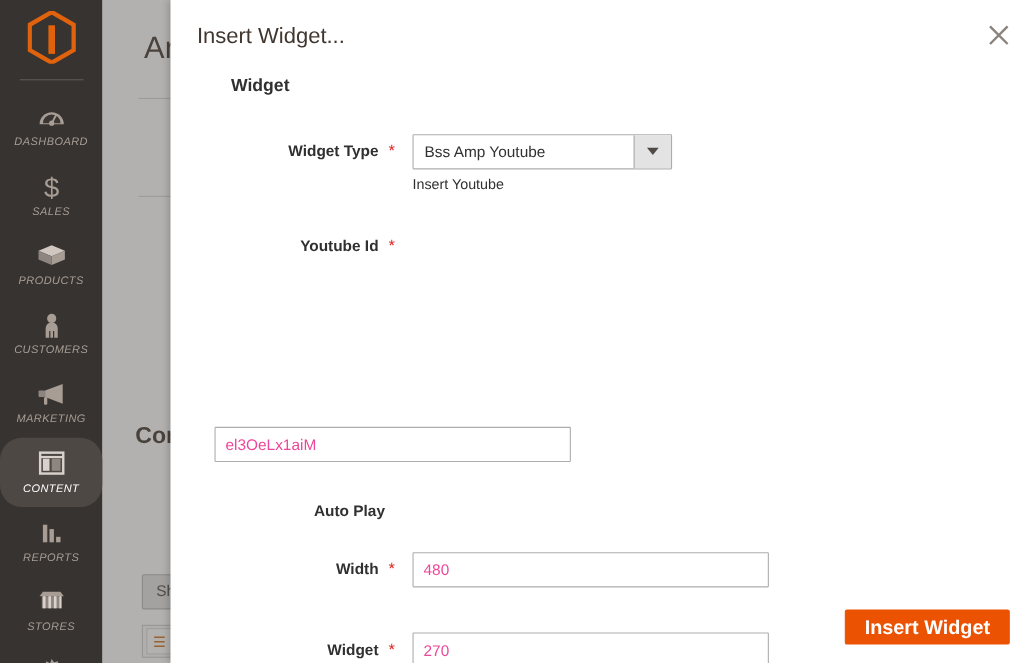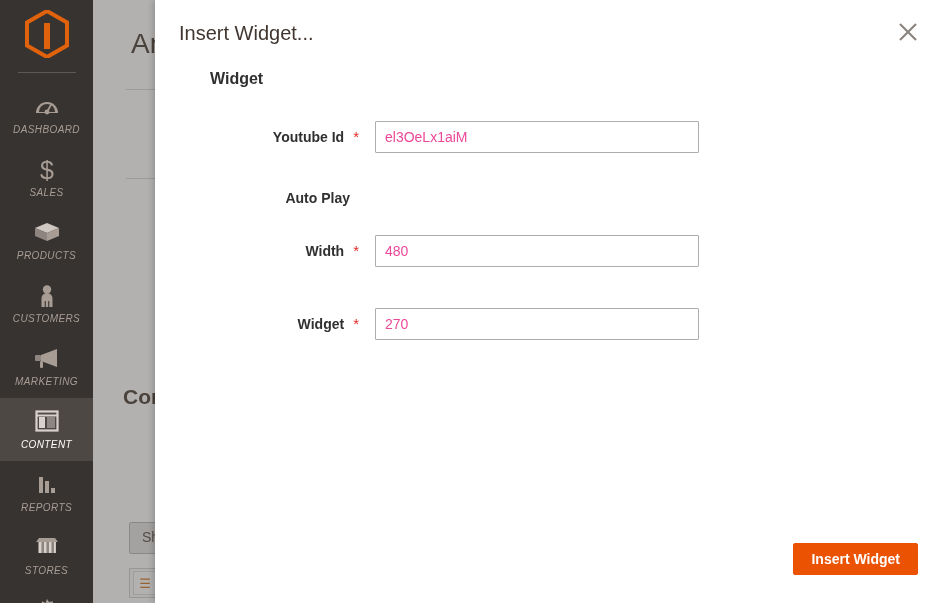--- a/index.html
+++ b/index.html
@@ -66,20 +66,21 @@
     display: block;
     font-size: 10px;
     letter-spacing: 0.4px;
     color: #a79d95;
     text-transform: uppercase;
     line-height: 12px;
     font-style: italic;
   }
   .nav-item.active {
     background: #4e4844;
+    border-radius: 20px;
   }
   .nav-item.active .nav-label {
     color: #ffffff;
   }
 
   
   #admin-main {
     flex: 1 1 auto;
     position: relative;
     background: #ffffff;
@@ -301,29 +302,29 @@
   .modal-footer {
     position: absolute;
     left: 0;
     right: 0;
     bottom: 0;
     height: 70px;
   }
   .btn-primary {
     position: absolute;
     right: 24px;
-    top: 10px;
+    top: 21px;
     height: 32px;
     padding: 0 17px;
     background: #eb5202;
     border: 1px solid #eb5202;
     border-radius: 2px;
     color: #ffffff;
     font-family: "Liberation Sans", sans-serif;
-    font-size: 14px;
+    font-size: 18px;
     font-weight: 700;
     cursor: pointer;
     white-space: nowrap;
   }
 </style>
 </head>
 <body>
 
 <div id="app-background">
 
@@ -467,23 +468,39 @@
           <line x1="19" y1="3" x2="3" y2="19" stroke="#8a837d" stroke-width="2.2"></line>
         </svg>
       </span>
     </button>
   </div>
 
   <div class="modal-body">
 
     <div class="fieldset-legend legend-widget">Widget</div>
 
-
-
-    <div class="field-row" style="margin-top:33px;">
+    <div class="field-row" style="margin-top:34px;">
+      <div class="field-label-cell">
+        <span>Widget Type</span><span class="req-star">*</span>
+      </div>
+      <div class="field-control-cell">
+        <div class="fake-select wide">
+          <span class="fs-value">Bss Amp Youtube</span>
+          <span class="fs-arrow">
+            <svg width="11" height="8" viewBox="0 0 11 8" aria-hidden="true">
+              <polygon points="0,0 11,0 5.5,7" fill="#514943"></polygon>
+            </svg>
+          </span>
+        </div>
+        <div class="field-note">Insert Youtube</div>
+      </div>
+    </div>
+
+
+    <div class="field-row" style="margin-top:33px;flex-direction:column;">
       <div class="field-label-cell">
         <span>Youtube Id</span><span class="req-star">*</span>
       </div>
       <div class="field-control-cell">
         <input id="youtube-id-input" class="form-input" type="text" value="el3OeLx1aiM" style="">
       </div>
     </div>
 
     <div class="field-row" style="margin-top:29px;">
       <div class="field-label-cell">

